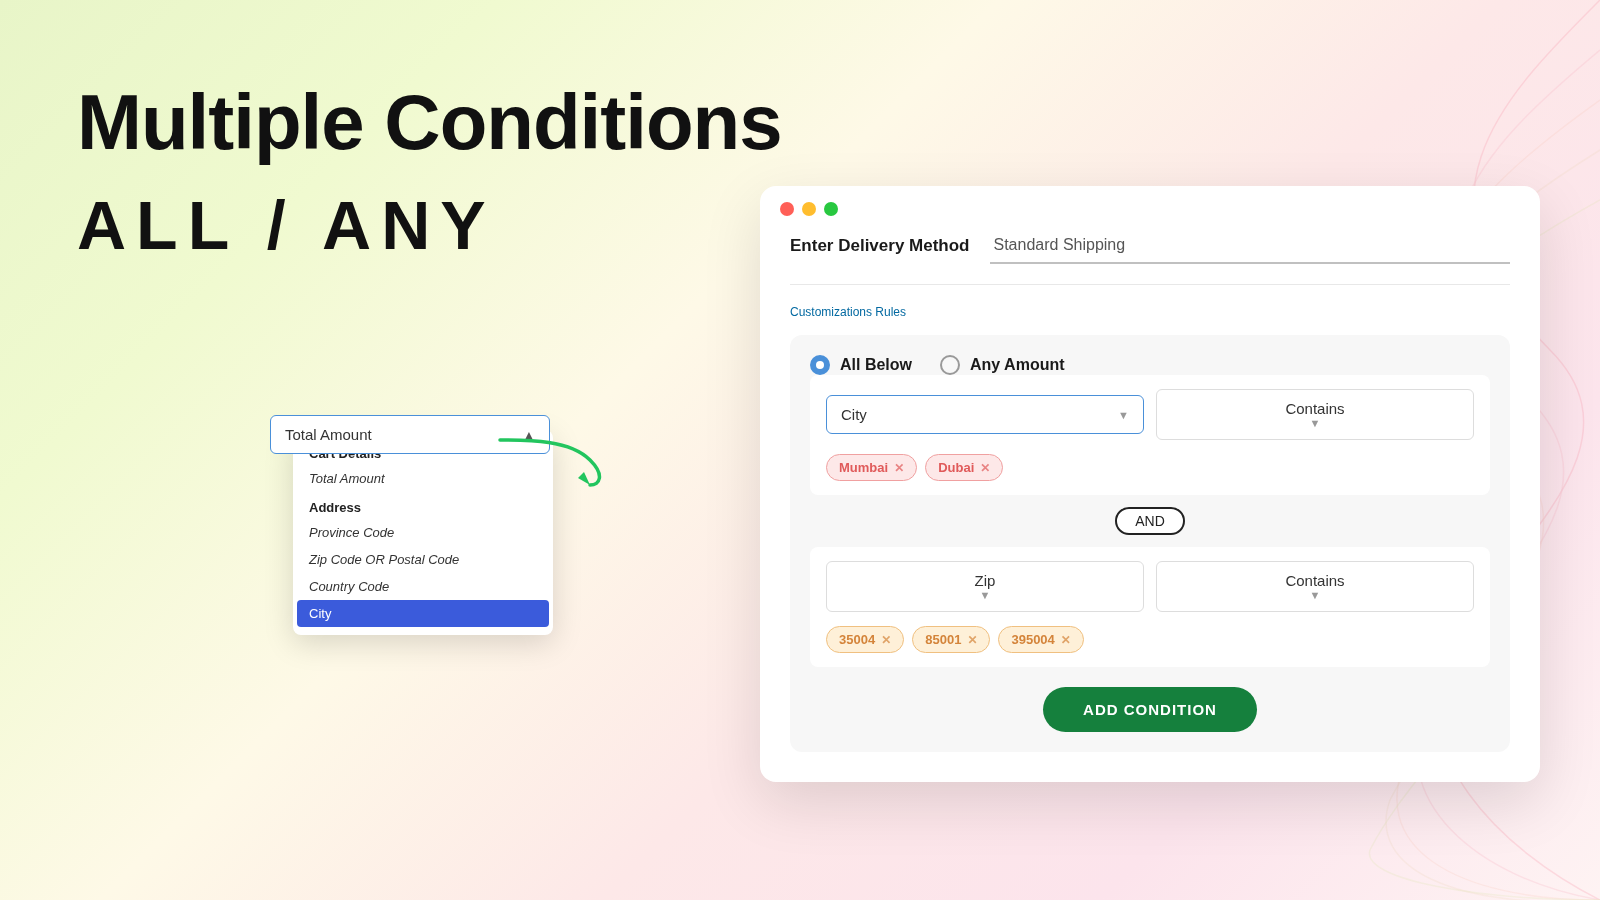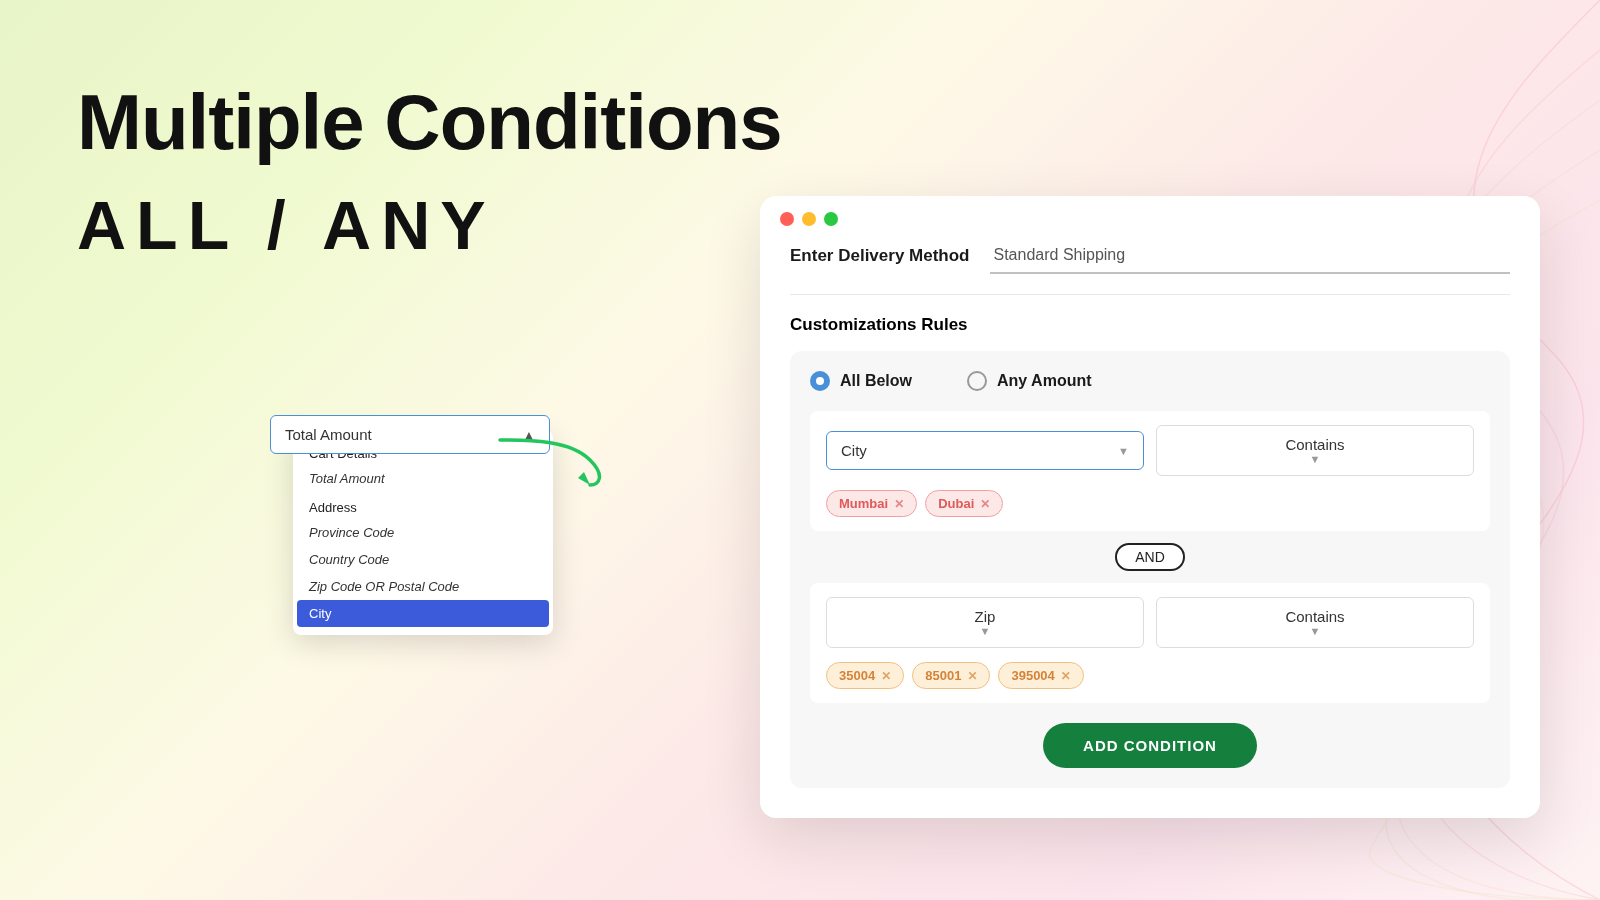--- a/index.html
+++ b/index.html
@@ -81,21 +81,21 @@
       font-size: 15px;
       color: #333;
     }
     .dropdown-trigger .arrow-up {
       color: #555;
       font-size: 12px;
     }
 
     .dropdown-section-title {
       font-size: 13px;
-      font-weight: 400;
+      font-weight: 700;
       color: #222;
       padding: 8px 16px 4px;
     }
     .dropdown-item {
       font-size: 13px;
       color: #333;
       padding: 6px 16px;
       cursor: pointer;
       font-style: italic;
     }
@@ -116,21 +116,21 @@
       top: 430px;
       z-index: 30;
       width: 130px;
       height: 60px;
     }
 
     
     .ui-card {
       position: absolute;
       right: 60px;
-      top: 196px;
+      top: 186px;
       width: 780px;
       background: white;
       border-radius: 16px;
       box-shadow: 0 20px 60px rgba(0,0,0,0.12);
       z-index: 15;
       overflow: visible;
     }
 
     
     .window-buttons {
@@ -173,38 +173,37 @@
       border-bottom: 2px solid #c0c0c0;
       padding: 8px 4px;
       font-size: 16px;
       color: #555;
       outline: none;
       background: transparent;
     }
 
     
     .rules-title {
-      font-size: 17px;
-      font-weight: 700;
-      color: #000000;
+      font-size: 12px;
+      font-weight: 400;
+      color: #0369a1;
       margin-bottom: 16px;
     }
 
     .rules-box {
       background: #f7f7f7;
       border-radius: 12px;
       padding: 20px;
     }
 
     
     .condition-toggle {
       display: flex;
       align-items: center;
-      gap: 55px;
-      margin-bottom: 20px;
+      gap: 28px;
     }
     .toggle-option {
       display: flex;
       align-items: center;
       gap: 10px;
       font-size: 16px;
       font-weight: 700;
       color: #1a1a1a;
       cursor: pointer;
     }
@@ -355,22 +354,22 @@
 <div class="dropdown-trigger">
   <span>Total Amount</span>
   <span class="arrow-up">▲</span>
 </div>
 
 <div class="dropdown-menu">
   <div class="dropdown-section-title">Cart Details</div>
   <div class="dropdown-item">Total Amount</div>
   <div class="dropdown-section-title">Address</div>
   <div class="dropdown-item">Province Code</div>
+  <div class="dropdown-item">Zip Code OR Postal Code</div>
   <div class="dropdown-item">Country Code</div>
-  <div class="dropdown-item">Zip Code OR Postal Code</div>
   <div class="dropdown-item selected">City</div>
 </div>
 
 <svg class="green-arrow" viewBox="0 0 130 60" fill="none" xmlns="http://www.w3.org/2000/svg">
   <path d="M10 10 C40 10, 80 10, 100 30 C115 45, 110 55, 100 55" stroke="#22c55e" stroke-width="3.5" fill="none" stroke-linecap="round"></path>
   <path d="M88 48 L100 55 L94 42" fill="#22c55e"></path>
 </svg>
 
 <div class="ui-card">
 

